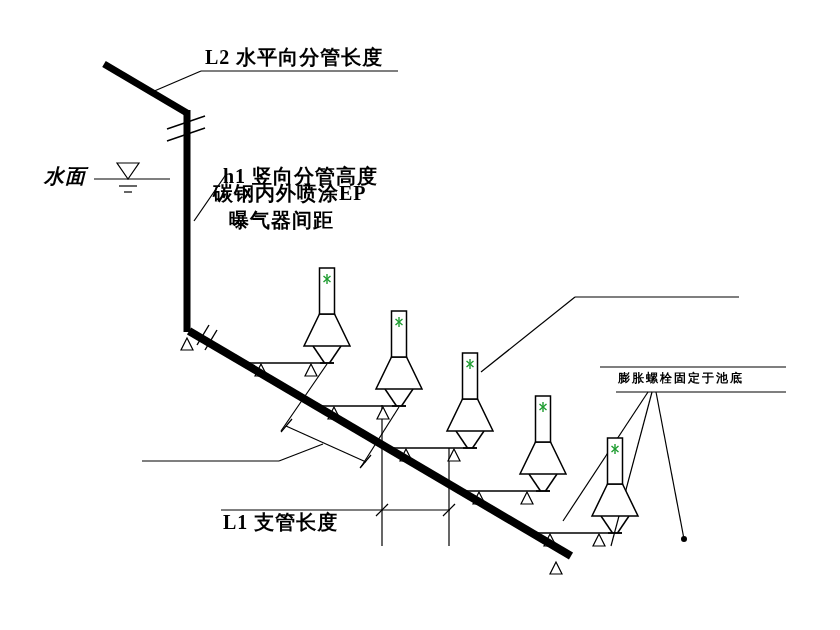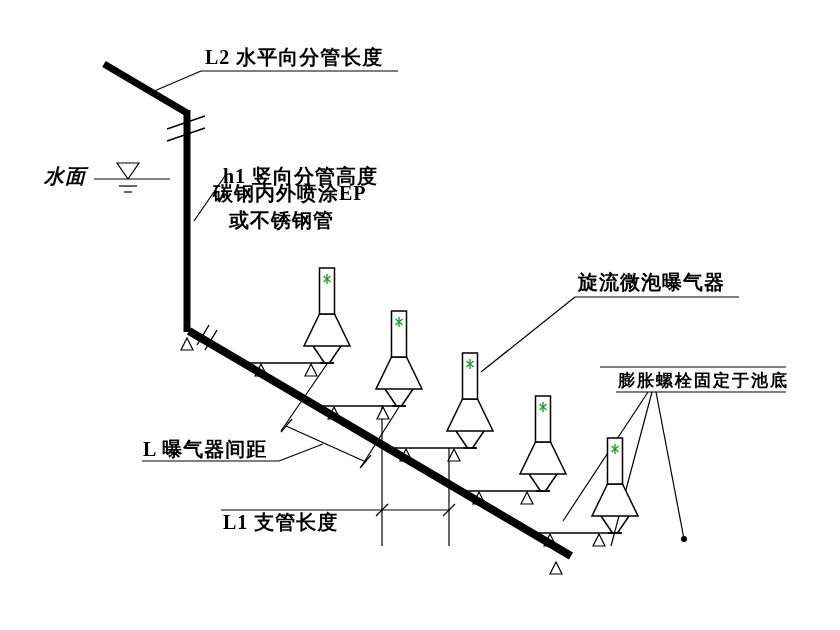--- a/index.html
+++ b/index.html
@@ -13,21 +13,21 @@
   #linework{position:absolute;left:0;top:0;}
   .label{
     position:absolute;
     color:#000;
     font-weight:bold;
     font-size:20px;
     letter-spacing:1px;
     white-space:nowrap;
     line-height:1.1;
   }
-  .label.small{font-size:17px;letter-spacing:2px;}
+  .label.small{font-size:12px;letter-spacing:2px;}
 </style>
 </head>
 <body>
 
 <div id="stage">
 
   <svg id="linework" width="840" height="630" viewBox="0 0 840 630">
     <defs>
 
       <g id="aerator" stroke="#000" stroke-width="1.5" fill="none">
@@ -143,24 +143,22 @@
   </svg>
 
   <div class="label" style="left:205px;top:46px;">L2 水平向分管长度</div>
 
   <div class="label" style="left:44px;top:165px;font-style:italic;">水面</div>
 
   <div class="label" style="left:223px;top:149px;margin-top:16px;">h1 竖向分管高度</div>
 
   <div class="label" style="left:213px;top:182px;">碳钢内外喷涂EP</div>
 
-  <div class="label" style="left:229px;top:209px;">或不锈钢管</div>
+  <div class="label" style="left:229px;top:209px;">曝气器间距</div>
 
-  <div class="label" style="left:578px;top:271px;">旋流微泡曝气器</div>
 
 
   <div class="label small" style="left:618px;top:372px;">膨胀螺栓固定于池底</div>
 
-  <div class="label" style="left:143px;top:438px;">L 曝气器间距</div>
 
   <div class="label" style="left:223px;top:511px;">L1 支管长度</div>
 
 </div>
 
 </body></html>

